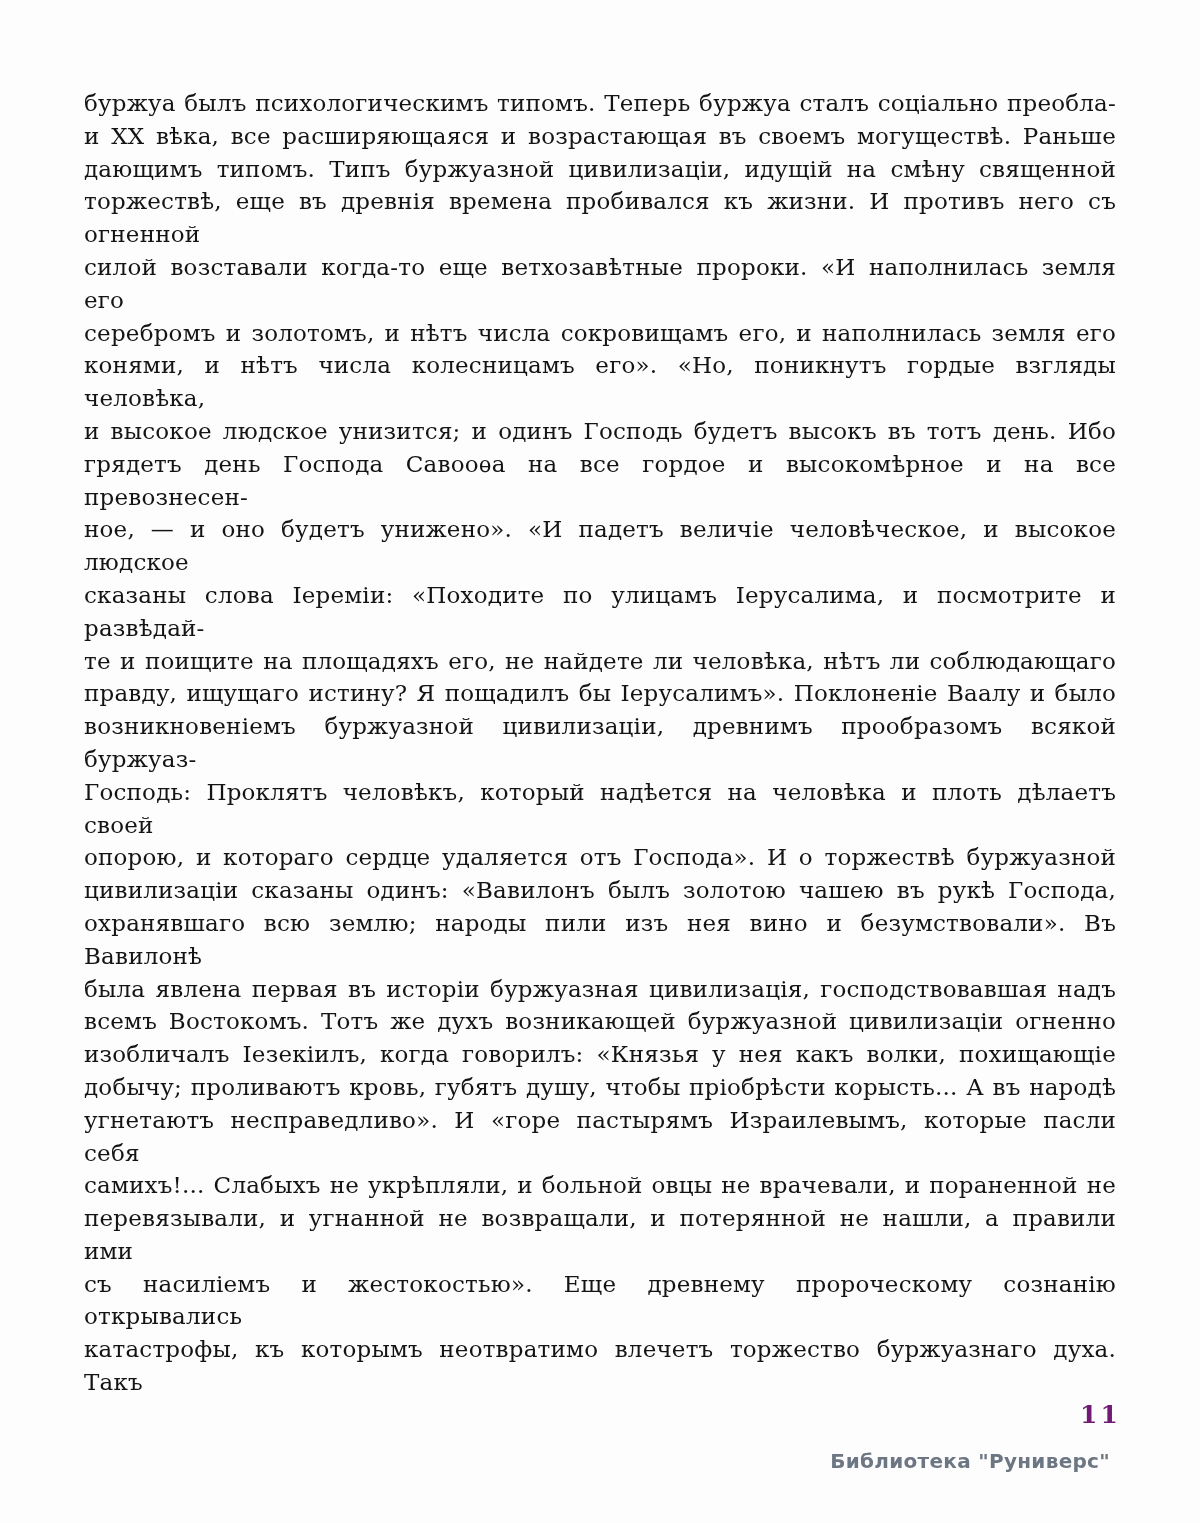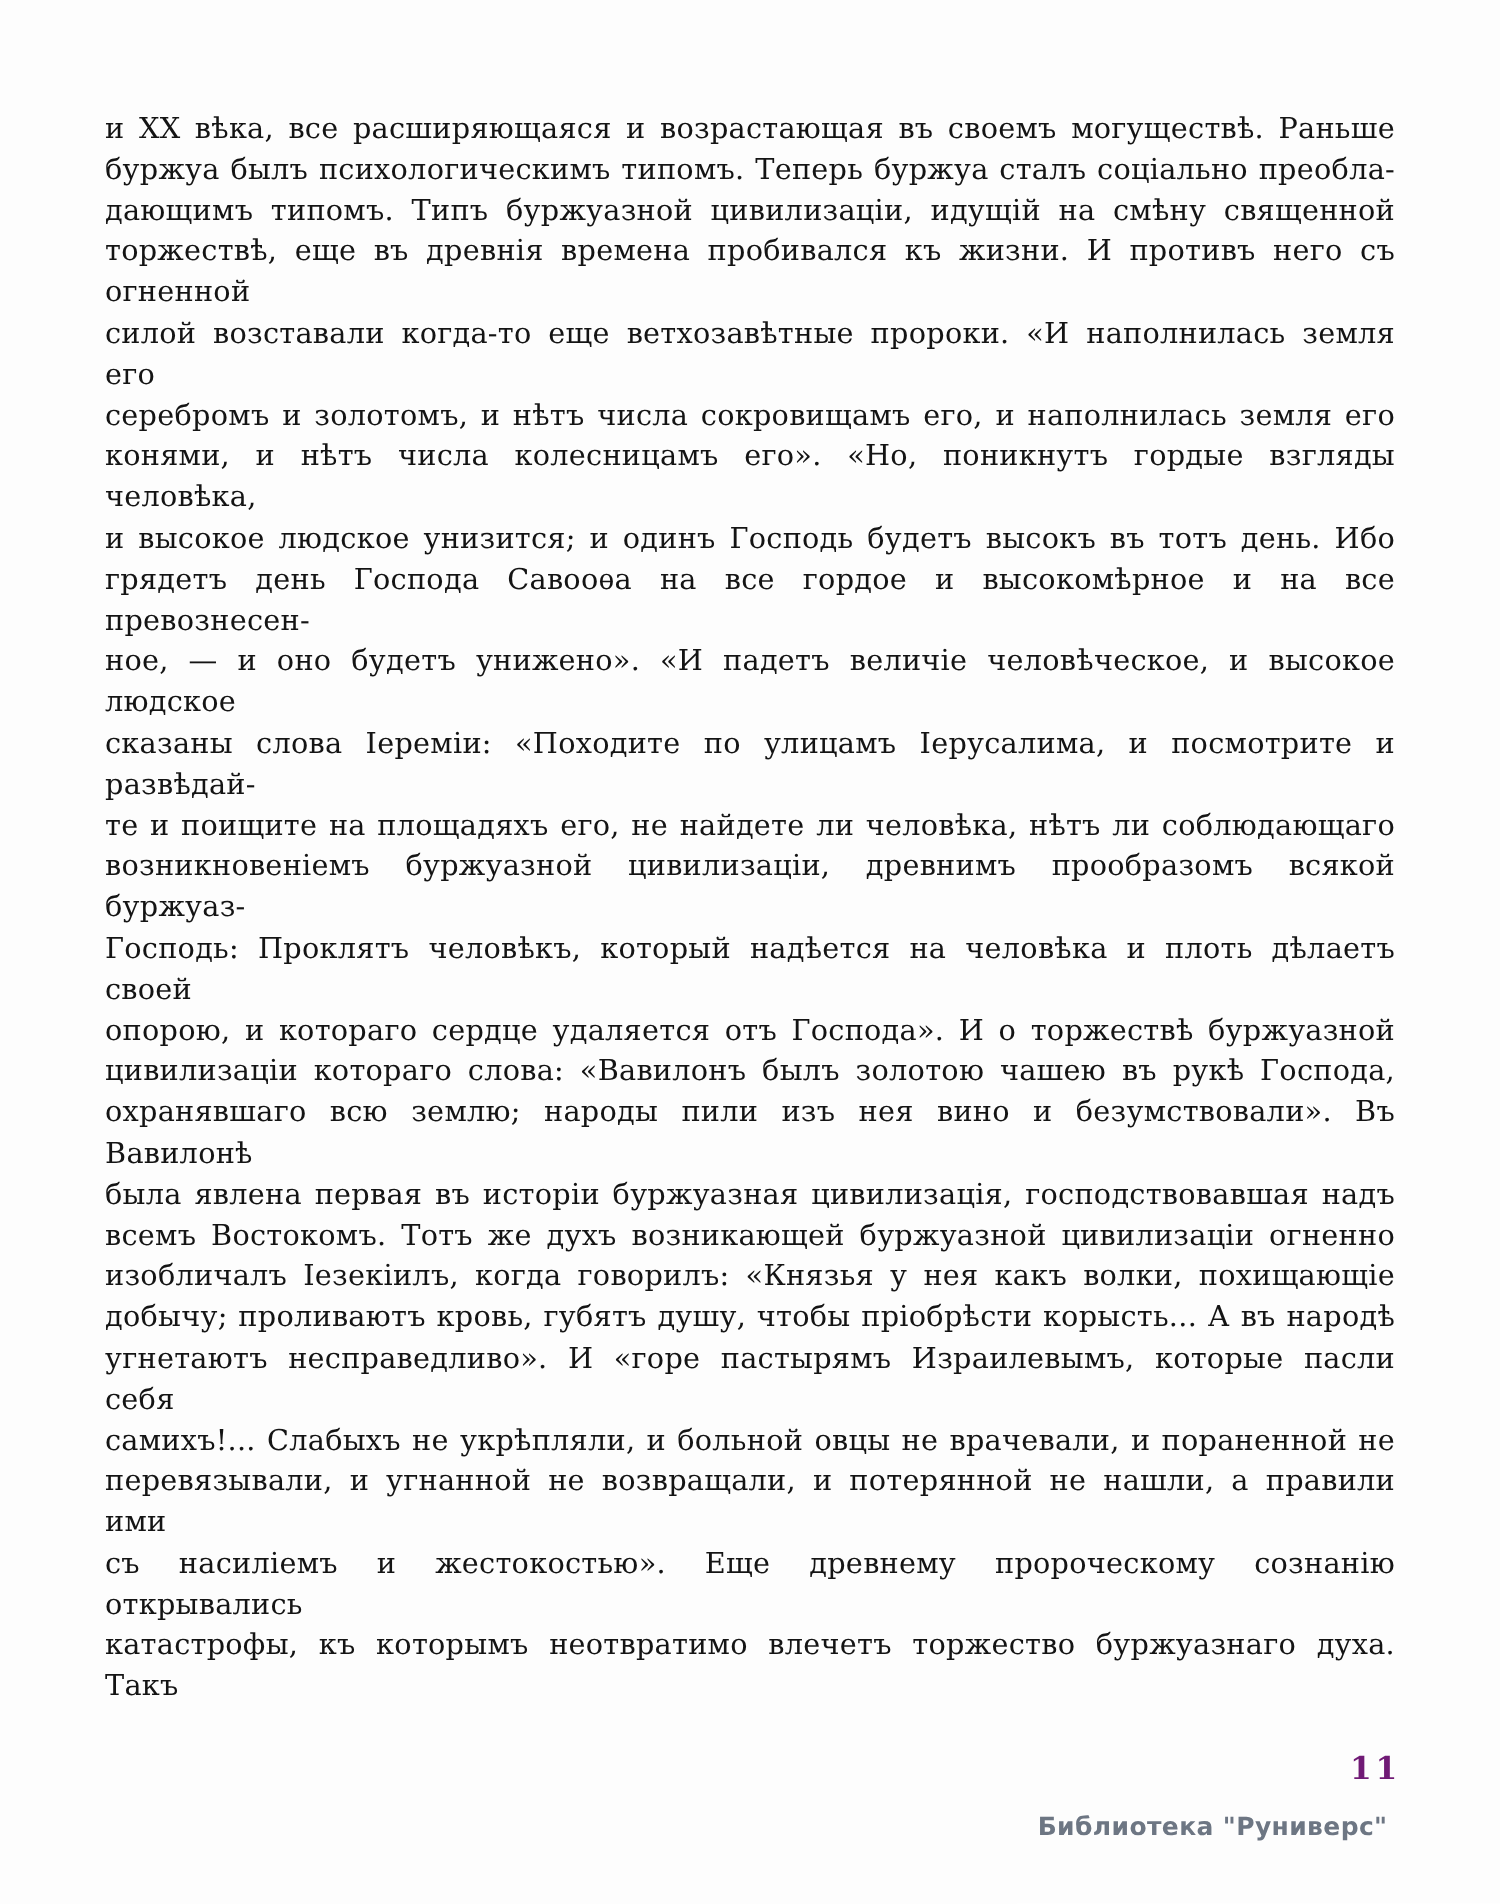--- a/index.html
+++ b/index.html
@@ -55,36 +55,37 @@
   }
 </style>
 </head>
 <body>
 
 <div class="page">
 
   <div class="text-block">
 
     <div class="paragraph">
+      <div class="line">буржуа былъ психологическимъ типомъ. Теперь буржуа сталъ соціально преобла-</div>
       <div class="line">и XX вѣка, все расширяющаяся и возрастающая въ своемъ могуществѣ. Раньше</div>
-      <div class="line">буржуа былъ психологическимъ типомъ. Теперь буржуа сталъ соціально преобла-</div>
       <div class="line">дающимъ типомъ. Типъ буржуазной цивилизаціи, идущій на смѣну священной</div>
       <div class="line">торжествѣ, еще въ древнія времена пробивался къ жизни. И противъ него съ огненной</div>
       <div class="line">силой возставали когда-то еще ветхозавѣтные пророки. «И наполнилась земля его</div>
       <div class="line">серебромъ и золотомъ, и нѣтъ числа сокровищамъ его, и наполнилась земля его</div>
       <div class="line">конями, и нѣтъ числа колесницамъ его». «Но, поникнутъ гордые взгляды человѣка,</div>
       <div class="line">и высокое людское унизится; и одинъ Господь будетъ высокъ въ тотъ день. Ибо</div>
       <div class="line">грядетъ день Господа Савооѳа на все гордое и высокомѣрное и на все превознесен-</div>
       <div class="line">ное, — и оно будетъ унижено». «И падетъ величіе человѣческое, и высокое людское</div>
       <div class="line">сказаны слова Іереміи: «Походите по улицамъ Іерусалима, и посмотрите и развѣдай-</div>
       <div class="line">те и поищите на площадяхъ его, не найдете ли человѣка, нѣтъ ли соблюдающаго</div>
+      <div class="line">правду, ищущаго истину? Я пощадилъ бы Іерусалимъ». Поклоненіе Ваалу и было</div>
       <div class="line">возникновеніемъ буржуазной цивилизаціи, древнимъ прообразомъ всякой буржуаз-</div>
       <div class="line">Господь: Проклятъ человѣкъ, который надѣется на человѣка и плоть дѣлаетъ своей</div>
       <div class="line">опорою, и котораго сердце удаляется отъ Господа». И о торжествѣ буржуазной</div>
-      <div class="line">цивилизаціи котораго слова: «Вавилонъ былъ золотою чашею въ рукѣ Господа,</div>
+      <div class="line">цивилизаціи сказаны одинъ: «Вавилонъ былъ золотою чашею въ рукѣ Господа,</div>
       <div class="line">охранявшаго всю землю; народы пили изъ нея вино и безумствовали». Въ Вавилонѣ</div>
       <div class="line">была явлена первая въ исторіи буржуазная цивилизація, господствовавшая надъ</div>
       <div class="line">всемъ Востокомъ. Тотъ же духъ возникающей буржуазной цивилизаціи огненно</div>
       <div class="line">изобличалъ Іезекіилъ, когда говорилъ: «Князья у нея какъ волки, похищающіе</div>
       <div class="line">добычу; проливаютъ кровь, губятъ душу, чтобы пріобрѣсти корысть... А въ народѣ</div>
       <div class="line">угнетаютъ несправедливо». И «горе пастырямъ Израилевымъ, которые пасли себя</div>
       <div class="line">самихъ!... Слабыхъ не укрѣпляли, и больной овцы не врачевали, и пораненной не</div>
       <div class="line">перевязывали, и угнанной не возвращали, и потерянной не нашли, а правили ими</div>
       <div class="line">съ насиліемъ и жестокостью». Еще древнему пророческому сознанію открывались</div>
       <div class="line">катастрофы, къ которымъ неотвратимо влечетъ торжество буржуазнаго духа. Такъ</div>

